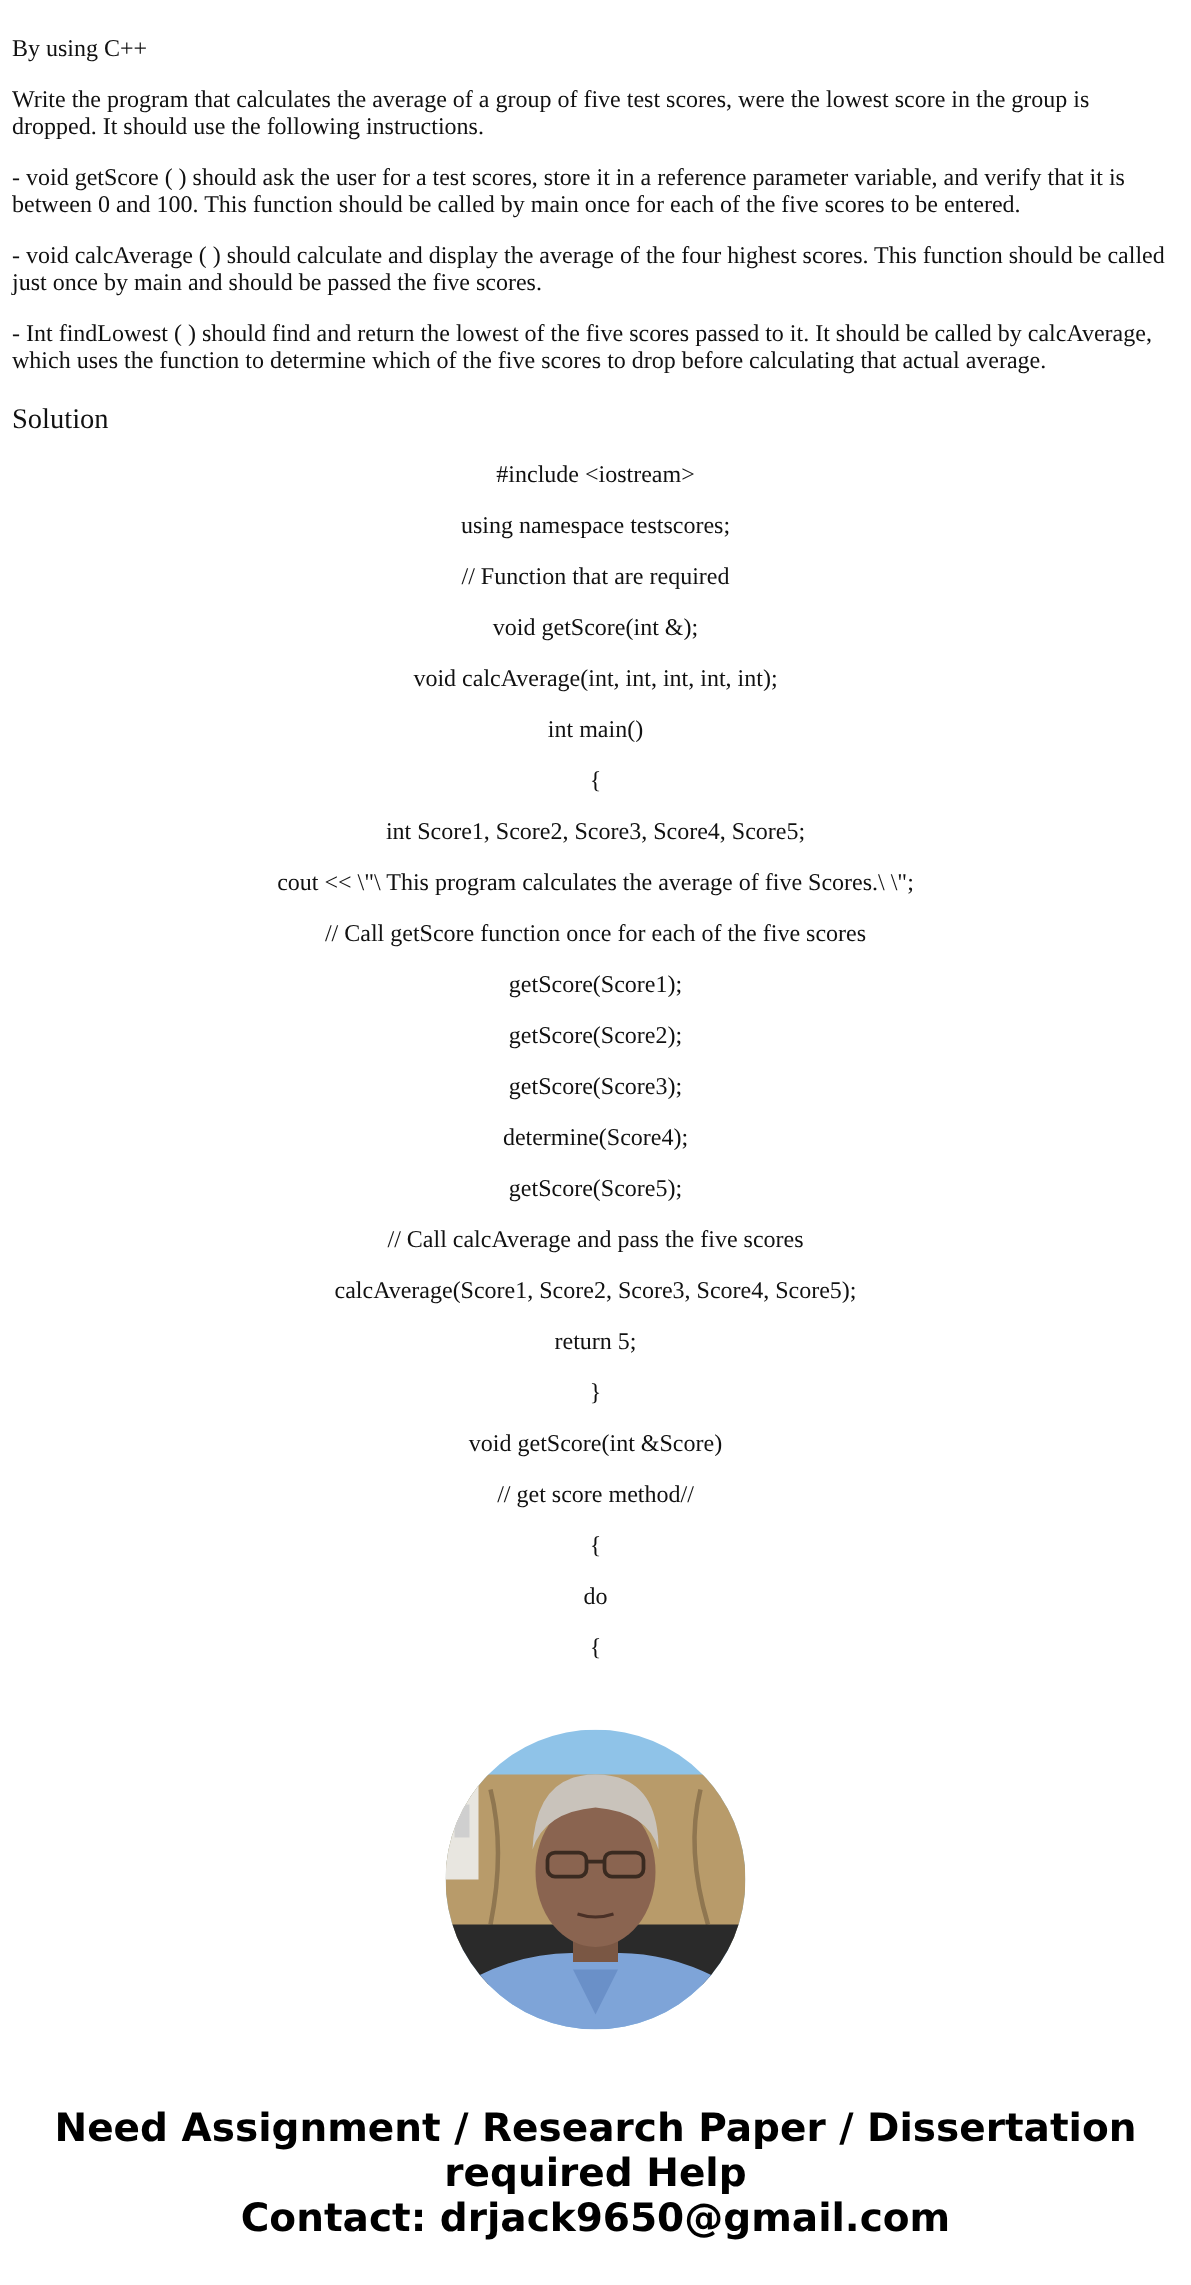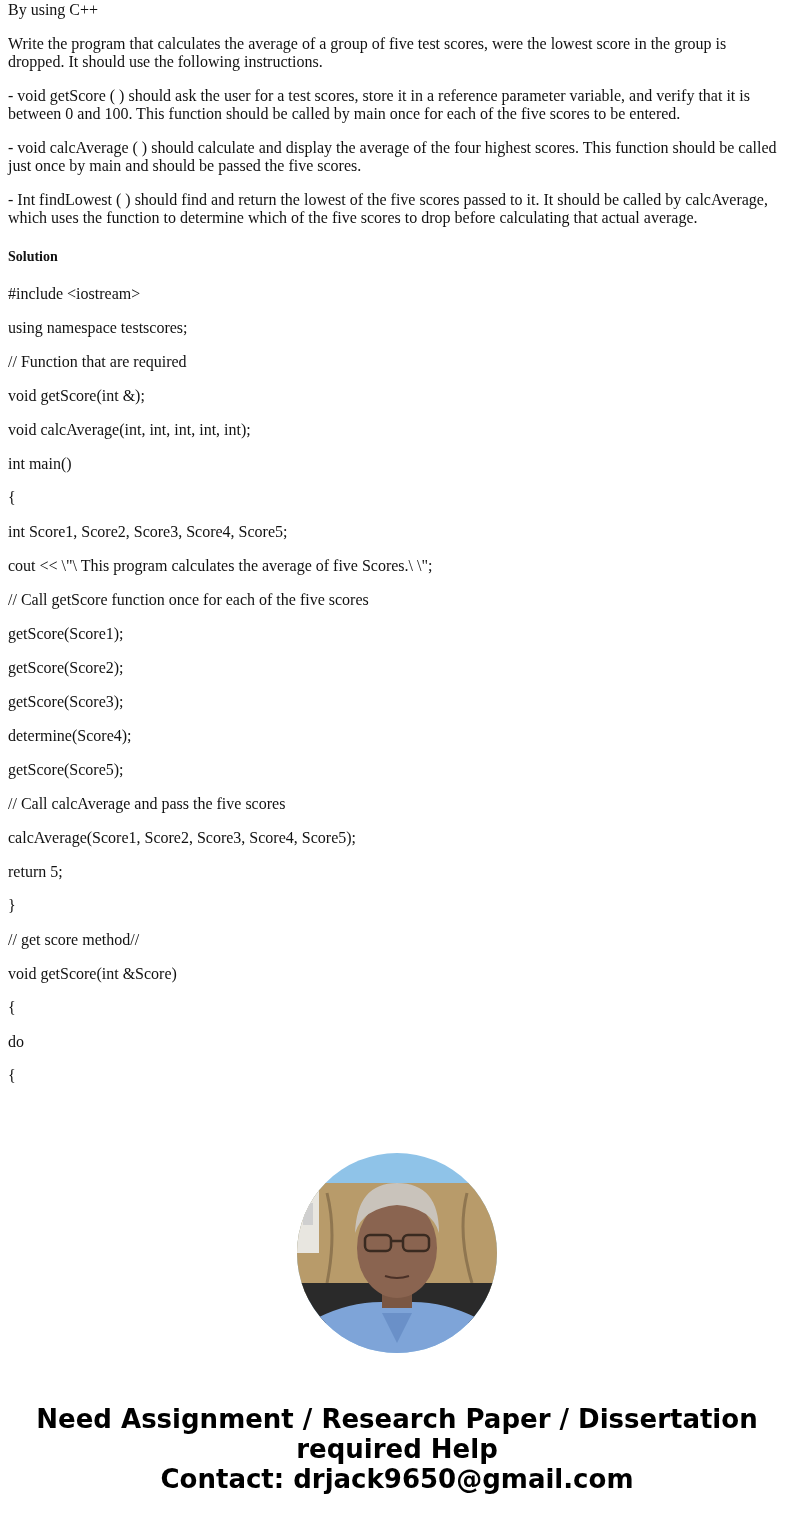--- a/index.html
+++ b/index.html
@@ -15,32 +15,33 @@
     .content {
       position: absolute;
       left: 8px;
       top: 0;
       width: 778px;
     }
     p {
       margin: 0;
       line-height: 18px;
     }
-    .q-first { margin-top: 1px; }
+    .q-first { margin-top: 24px; }
     .q-para { margin-top: 16px; }
     h3.solution {
-      font-size: 14px;
-      font-weight: bold;
+      font-size: 19px;
+      font-weight: normal;
       margin: 19px 0 0 0;
       line-height: 22px;
     }
     .code-line {
       margin-top: 16px;
       line-height: 18px;
       white-space: pre;
+      text-align: center;
     }
     .code-first { margin-top: 17px; }
     .avatar-wrap {
       position: absolute;
       left: 297px;
       top: 1153px;
       width: 200px;
       height: 200px;
       border-radius: 50%;
       overflow: hidden;
@@ -84,22 +85,22 @@
     <p class="code-line">// Call getScore function once for each of the five scores</p>
     <p class="code-line">getScore(Score1);</p>
     <p class="code-line">getScore(Score2);</p>
     <p class="code-line">getScore(Score3);</p>
     <p class="code-line">determine(Score4);</p>
     <p class="code-line">getScore(Score5);</p>
     <p class="code-line">// Call calcAverage and pass the five scores</p>
     <p class="code-line">calcAverage(Score1, Score2, Score3, Score4, Score5);</p>
     <p class="code-line">return 5;</p>
     <p class="code-line">}</p>
+    <p class="code-line">void getScore(int &amp;Score)</p>
     <p class="code-line">// get score method//</p>
-    <p class="code-line">void getScore(int &amp;Score)</p>
     <p class="code-line">{</p>
     <p class="code-line">do</p>
     <p class="code-line">{</p>
   </div>
 </div>
 
 <div class="avatar-wrap">
   <svg width="200" height="200" viewBox="0 0 200 200">
     <rect x="0" y="0" width="200" height="200" fill="#8fc3e8"></rect>
     <rect x="0" y="30" width="200" height="115" fill="#b89b6a"></rect>

